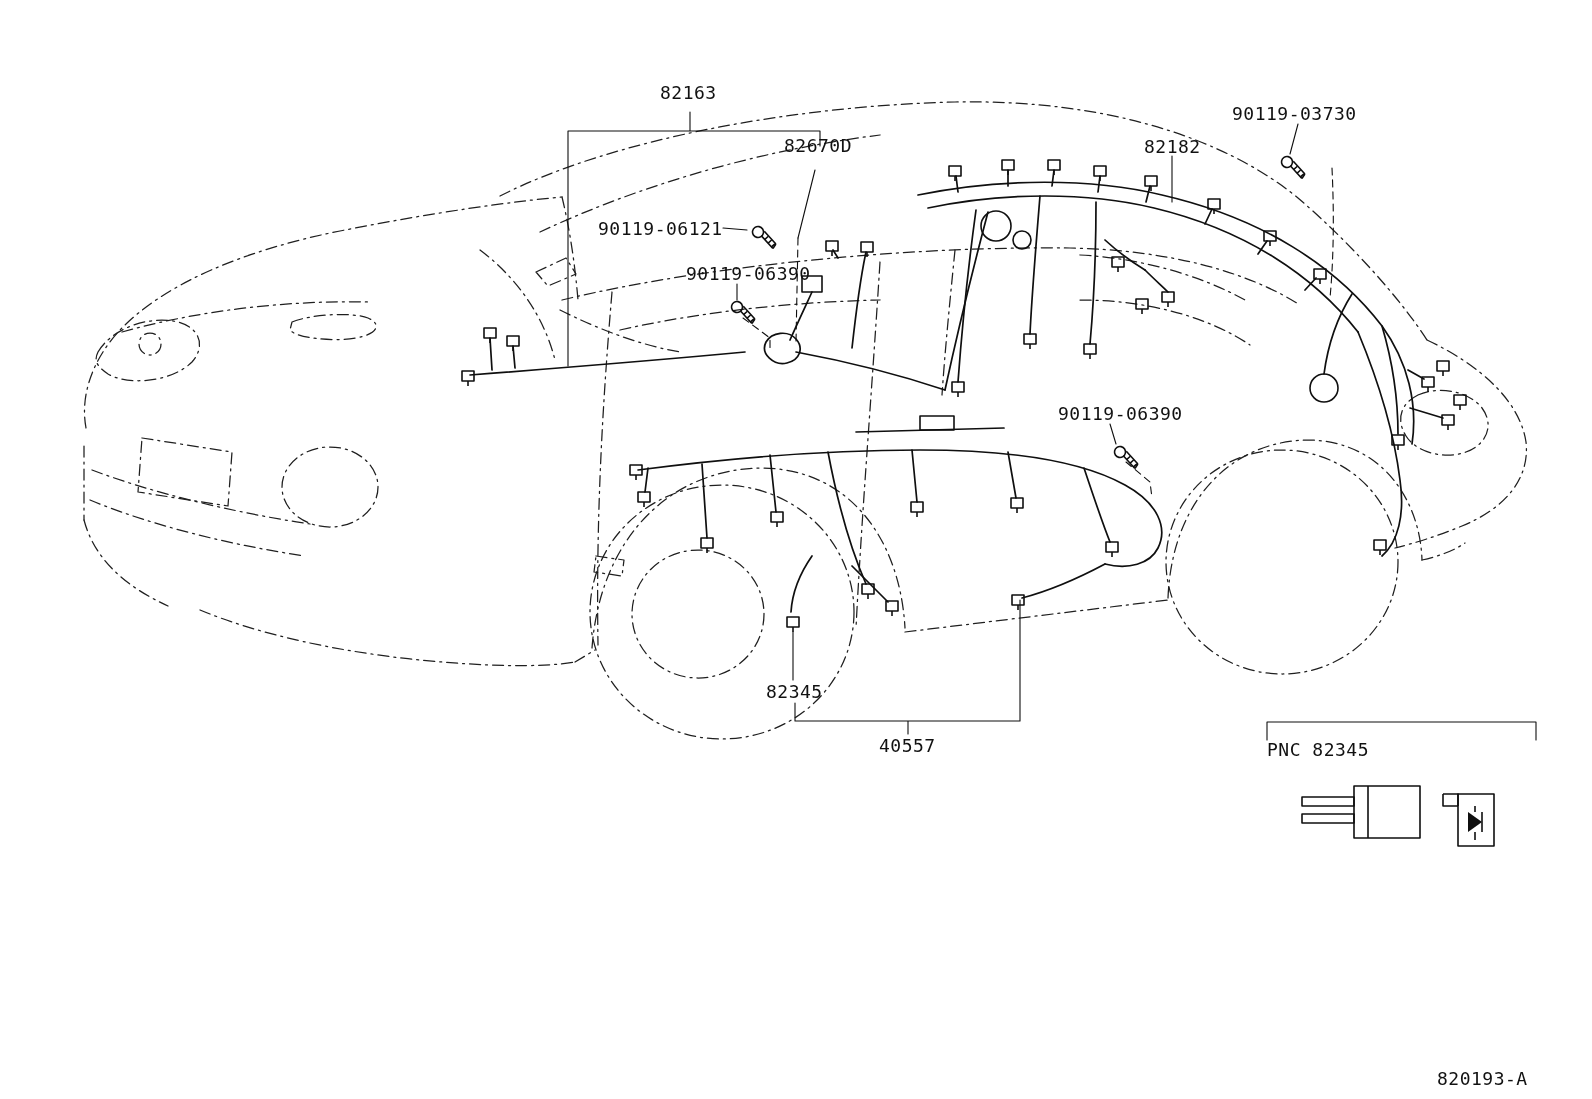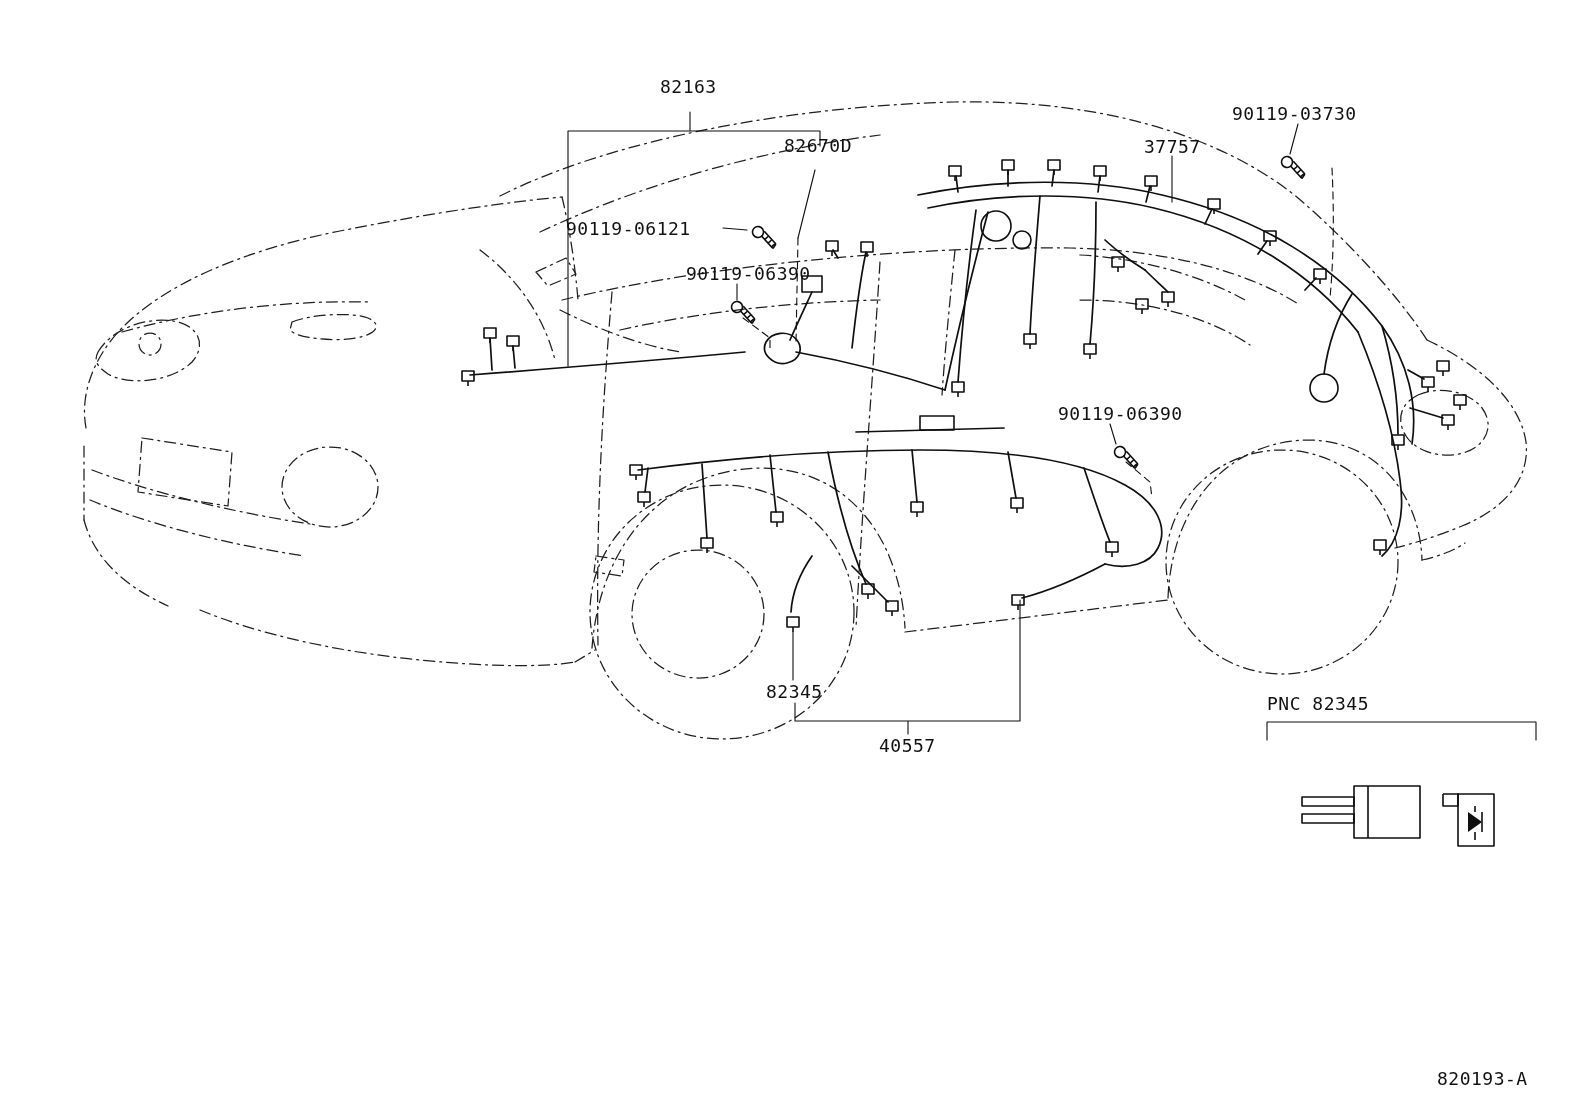--- a/index.html
+++ b/index.html
@@ -259,35 +259,35 @@
         <path class="part" d="M 1443,794 L 1458,794 L 1458,806 M 1443,794 L 1443,806 L 1458,806"></path>
         <rect class="part" x="1458" y="794" width="36" height="52"></rect>
         <path class="fillpart" d="M 1468,812 L 1468,832 L 1482,822 Z"></path>
         <line class="part" x1="1482" y1="812" x2="1482" y2="832"></line>
         <line class="part" x1="1475" y1="806" x2="1475" y2="812"></line>
         <line class="part" x1="1475" y1="832" x2="1475" y2="840"></line>
       </g>
     </g>
   </svg>
 
-  <span class="callout" style="left:660px;top:77px">82163</span>
+  <span class="callout" style="left:660px;top:83px">82163</span>
 
   <span class="callout" style="left:1232px;top:104px">90119-03730</span>
 
   <span class="callout" style="left:784px;top:136px">82670D</span>
 
-  <span class="callout" style="left:1144px;top:137px">37757</span>
-
-  <span class="callout" style="left:566px;top:219px">90119-06121</span>
+  <span class="callout" style="left:1144px;top:137px">82182</span>
+
+  <span class="callout" style="left:598px;top:219px">90119-06121</span>
 
   <span class="callout" style="left:686px;top:264px">90119-06390</span>
 
   <span class="callout" style="left:1058px;top:404px">90119-06390</span>
 
   <span class="callout" style="left:766px;top:682px">82345</span>
 
   <span class="callout" style="left:879px;top:736px">40557</span>
 
-  <span class="callout" style="left:1267px;top:694px">PNC 82345</span>
+  <span class="callout" style="left:1267px;top:740px">PNC 82345</span>
 
   <span class="callout" style="left:1437px;top:1069px">820193-A</span>
 
 </div>
 
 </body></html>

